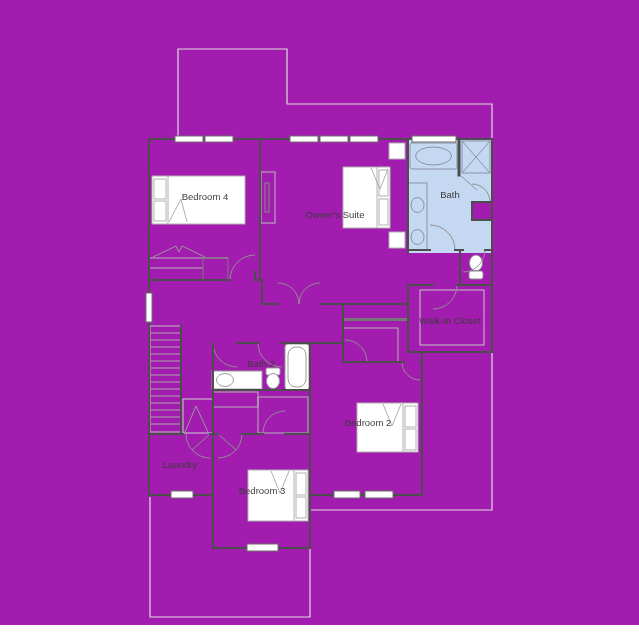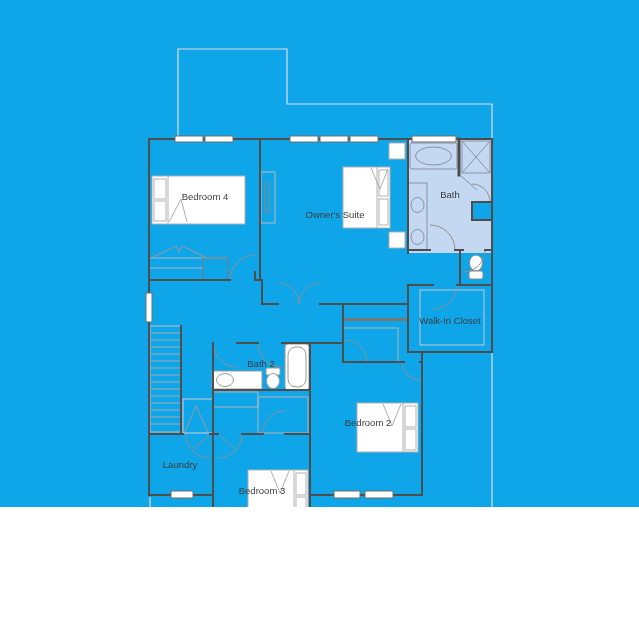--- a/index.html
+++ b/index.html
@@ -1,16 +1,16 @@
 <!DOCTYPE html>
 <html><head>
 <meta charset="utf-8">
 <style>
   html,body{margin:0;padding:0;background:#ffffff;}
-  .stage{position:relative;width:639px;height:507px;background:#0ea5e9;overflow:hidden;}
+  .stage{position:relative;width:639px;height:625px;background:#a21caf;overflow:hidden;}
   svg{display:block;}
   .room-label{font-family:"Liberation Sans","DejaVu Sans",sans-serif;font-size:9.5px;fill:#3c3c3c;}
 </style>
 </head>
 <body>
 
 <div class="stage">
 <svg width="639" height="639" viewBox="0 0 639 639">
 
   <g fill="none" stroke="#dedede" stroke-width="1.2">

